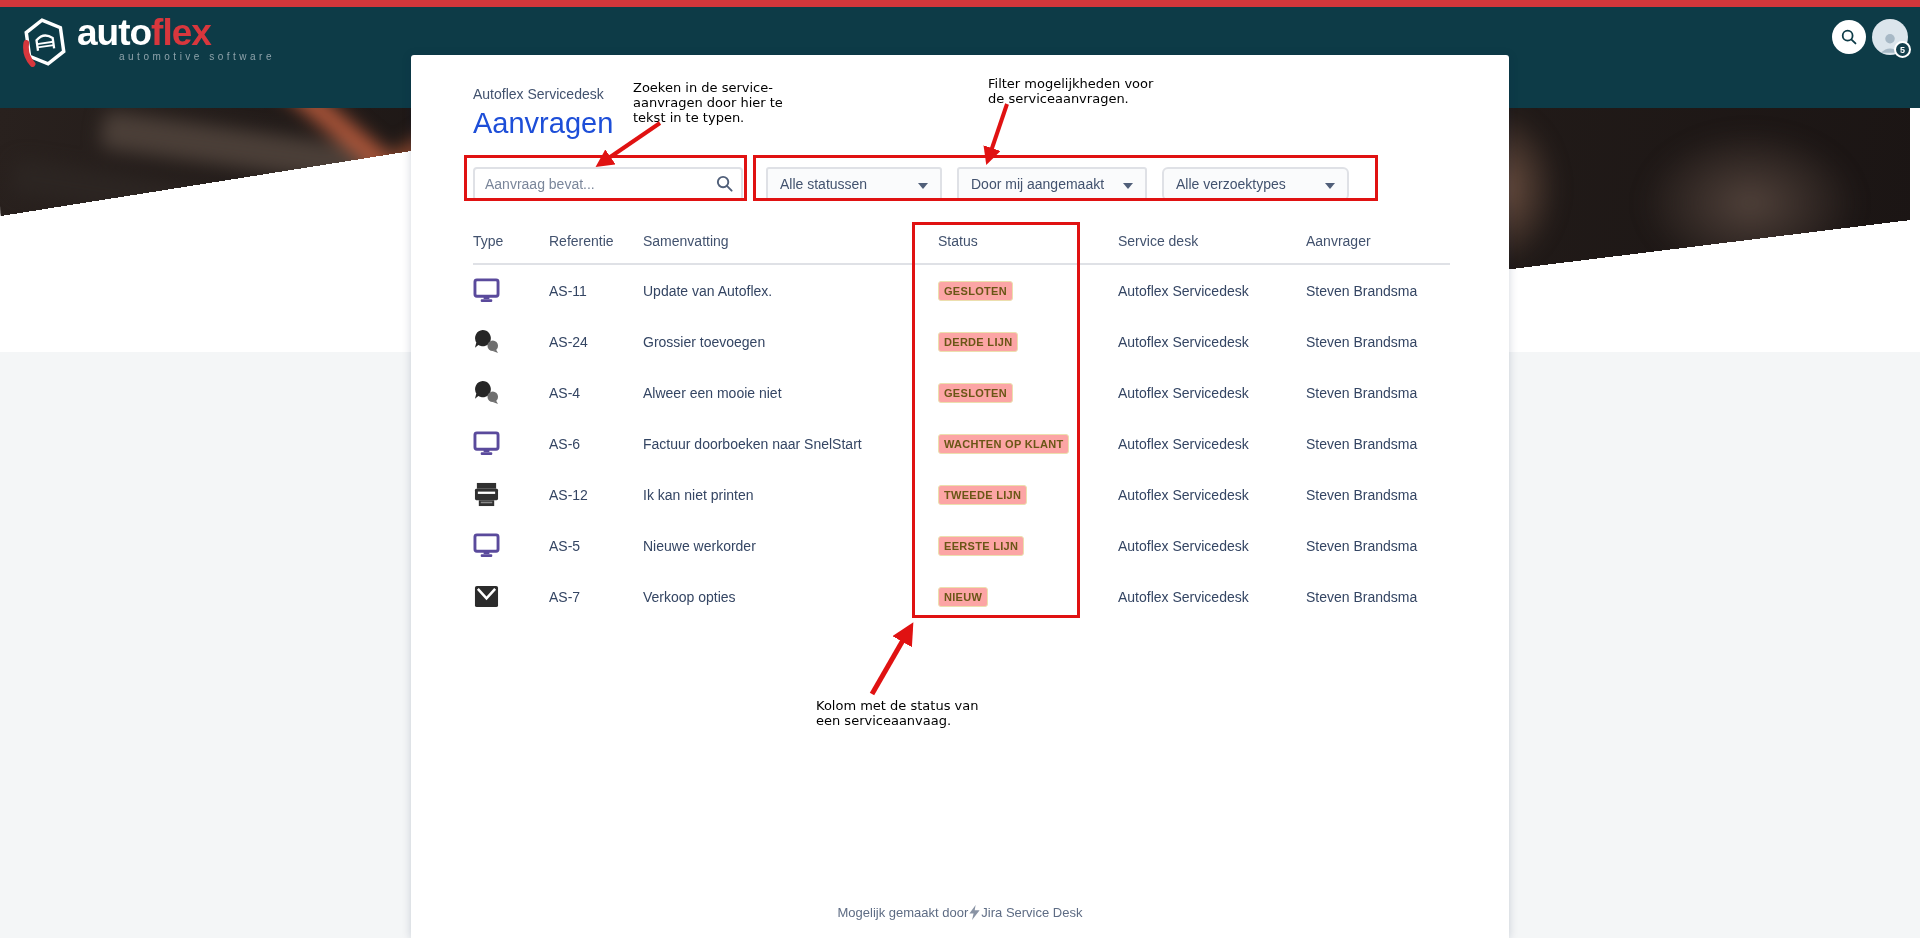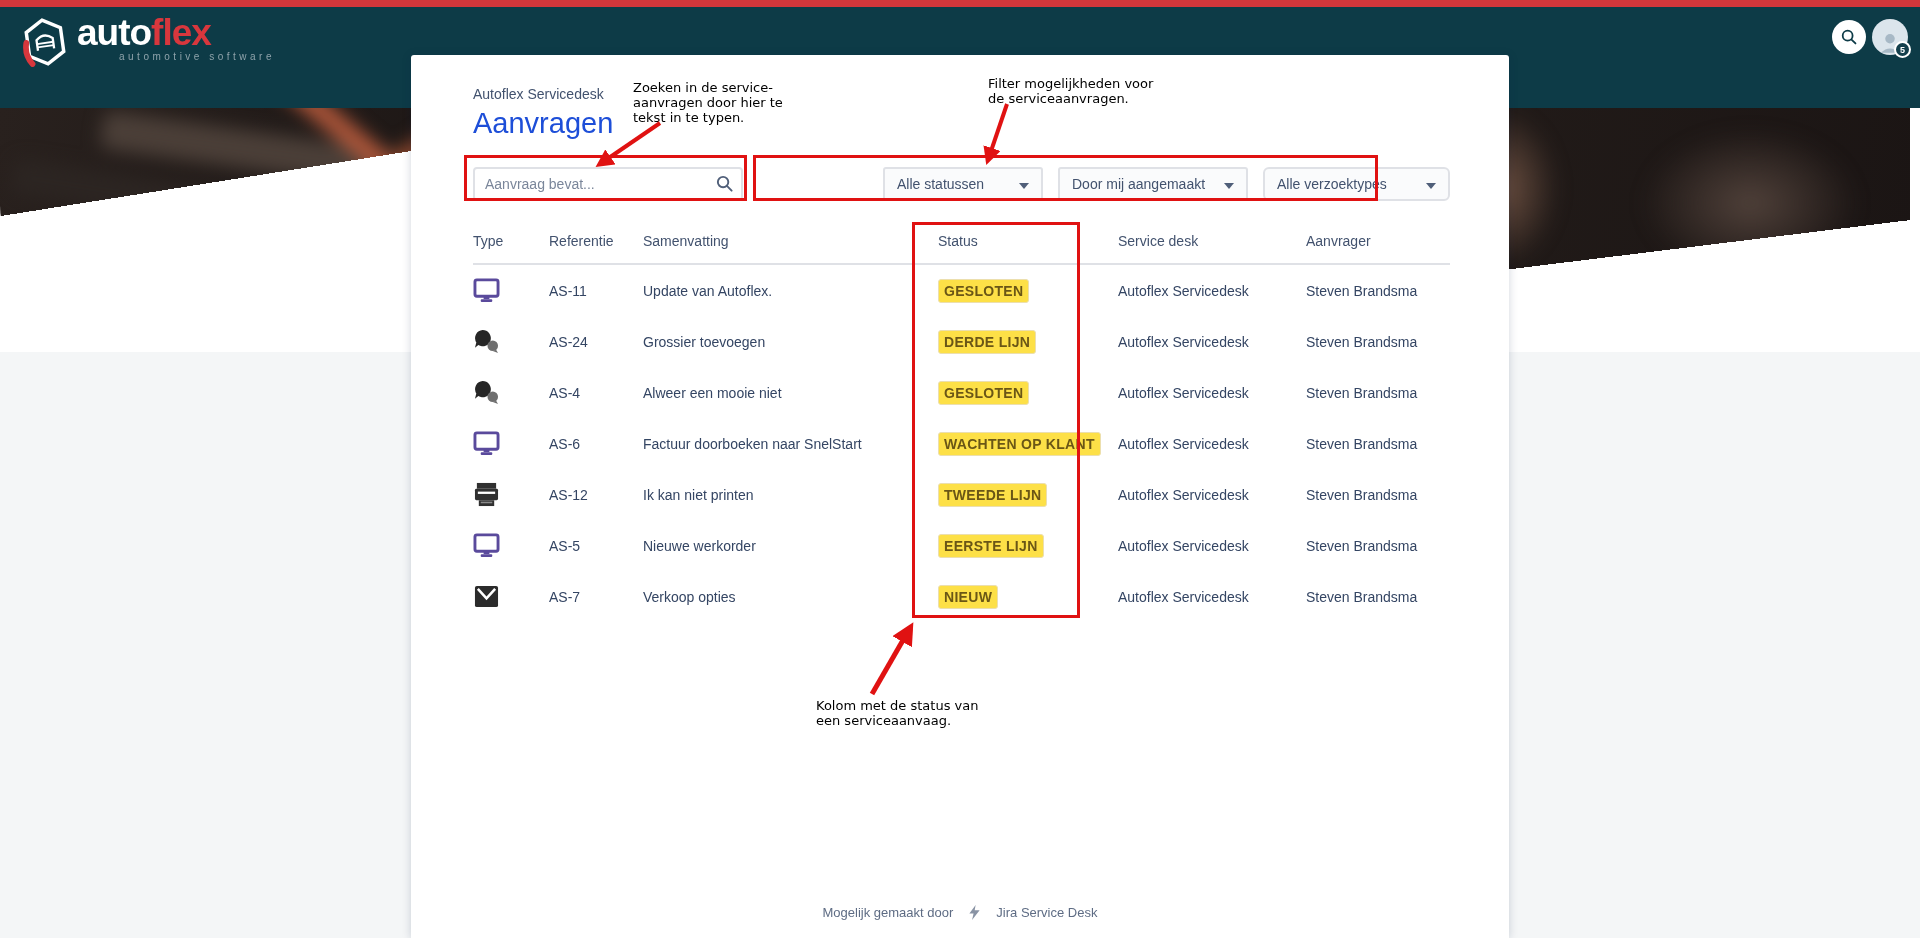--- a/index.html
+++ b/index.html
@@ -36,42 +36,42 @@
   .swoosh-left { left:-170px; top:70px; width:850px; height:360px; transform:rotate(-9deg); }
   .swoosh-right { left:1320px; top:138px; width:780px; height:360px; transform:rotate(-7deg); }
 
   
   .card { position:absolute; left:411px; top:55px; width:1098px; height:883px; background:#ffffff; border-radius:3px 3px 0 0; box-shadow:0 1px 10px rgba(9,30,66,0.18); z-index:2; }
   .card-inner { padding:30px 59px 6px 62px; position:relative; height:100%; }
   .breadcrumb { font-size:14px; color:#42526e; text-decoration:none; display:inline-block; cursor:pointer; }
   .page-title { font-size:29px; font-weight:500; color:#1d4ed8; margin-top:4px; }
 
   
-  .controls { display:flex; margin-top:27px; align-items:center;justify-content:space-between; }
+  .controls { display:flex; margin-top:27px; align-items:center; }
   .search-box { position:relative; width:270px; height:34px; }
   .search-box input { width:100%; height:100%; border:2px solid #dfe1e6; border-radius:4px; padding:0 34px 0 10px; font-size:14px; color:#172b4d; font-family:"Liberation Sans",sans-serif; outline:none; background:#fff; }
   .search-box input::placeholder { color:#7a869a; }
   .search-glyph { position:absolute; right:9px; top:7px; width:19px; height:19px; }
   .dropdowns { display:flex; gap:15px; margin-left:23px; }
   .dropdown { position:relative; height:34px; background:#fafbfc; border:2px solid #dfe1e6; border-radius:3px; display:flex; align-items:center; padding:0 30px 0 12px; font-size:14px; color:#42526e; cursor:pointer; }
-  .dd-1 { width:160px; } .dd-2 { width:190px; } .dd-3 { width:187px;border-radius:6px; }
+  .dd-1 { width:176px; } .dd-2 { width:190px; } .dd-3 { width:187px;border-radius:6px; }
   .dropdown .caret { position:absolute; right:12px; top:14px; width:0; height:0; border-left:5px solid transparent; border-right:5px solid transparent; border-top:6px solid #505f79; }
 
   
   .req-table { margin-top:30px; }
   .trow { display:grid; grid-template-columns:76px 94px 295px 180px 188px 144px; align-items:center; }
   .thead { height:34px; font-size:14px; color:#42526e; align-items:start; padding-top:2px; border-bottom:2px solid #dfe1e6; }
   .tbody .trow { height:51px; font-size:14px; color:#344563; cursor:pointer; }
   .cell-ref, .cell-summary, .cell-desk, .cell-req { color:#344563; }
   .type-cell svg { width:27px; height:25px; display:block; }
-  .status-badge { display:inline-block; font-size:14px; font-weight:700; letter-spacing:.3px; color:#6a5616; background:#fde047; border:1px solid #ecdfae; border-radius:3px; padding:3px 5px; white-space:nowrap;text-align:right; }
+  .status-badge { display:inline-block; font-size:11px; font-weight:700; letter-spacing:.3px; color:#6a5616; background:#fca5a5; border:1px solid #ecdfae; border-radius:3px; padding:3px 5px; white-space:nowrap;text-align:right; }
   .pagination { margin-top:22px; font-size:14px; font-weight:600; color:#253858; }
 
   
-  .card-footer { position:absolute; left:0; right:0; bottom:18px; display:flex; align-items:center; justify-content:center; gap:15px; font-size:13px; color:#5e6c84; }
+  .card-footer { position:absolute; left:0; right:0; bottom:18px; display:flex; align-items:center; justify-content:center; gap:0; font-size:13px; color:#5e6c84; }
   .card-footer svg { width:13px; height:15px; }
   .footer-link { color:#5e6c84; text-decoration:none; cursor:pointer; }
 
   
   .annot { position:absolute; z-index:5; }
   .annot-box { border:3px solid #e01212; background:transparent; }
   .box-search { left:464px; top:155px; width:283px; height:46px; }
   .box-filters { left:753px; top:155px; width:625px; height:46px; }
   .box-status { left:912px; top:222px; width:168px; height:396px; }
   .annot-note { font-family:"DejaVu Sans", sans-serif; font-size:13px; line-height:15px; color:#000; white-space:nowrap; }

